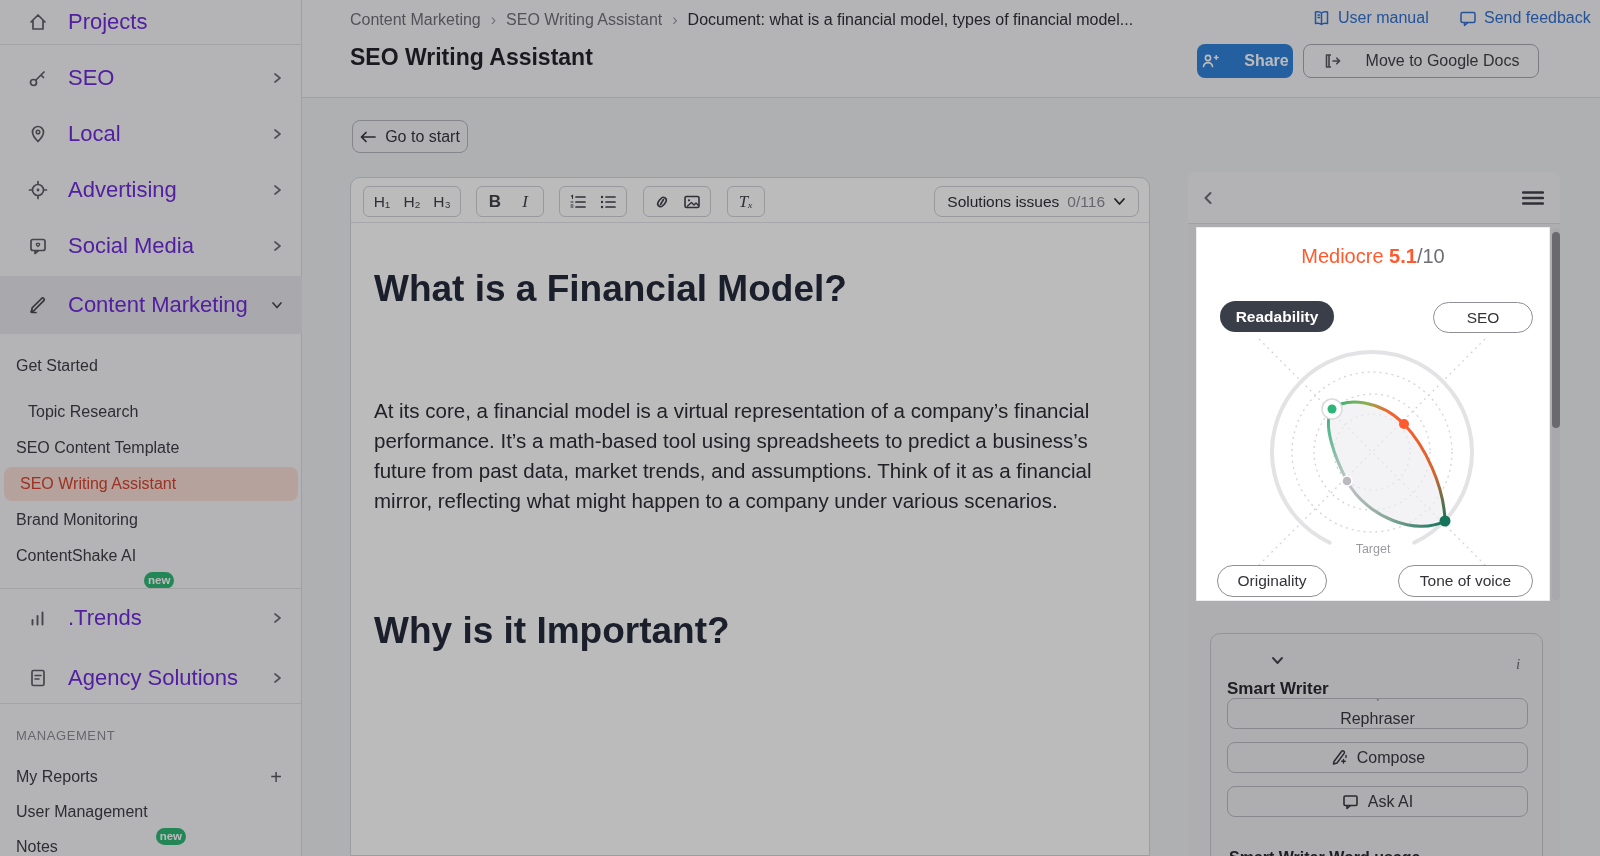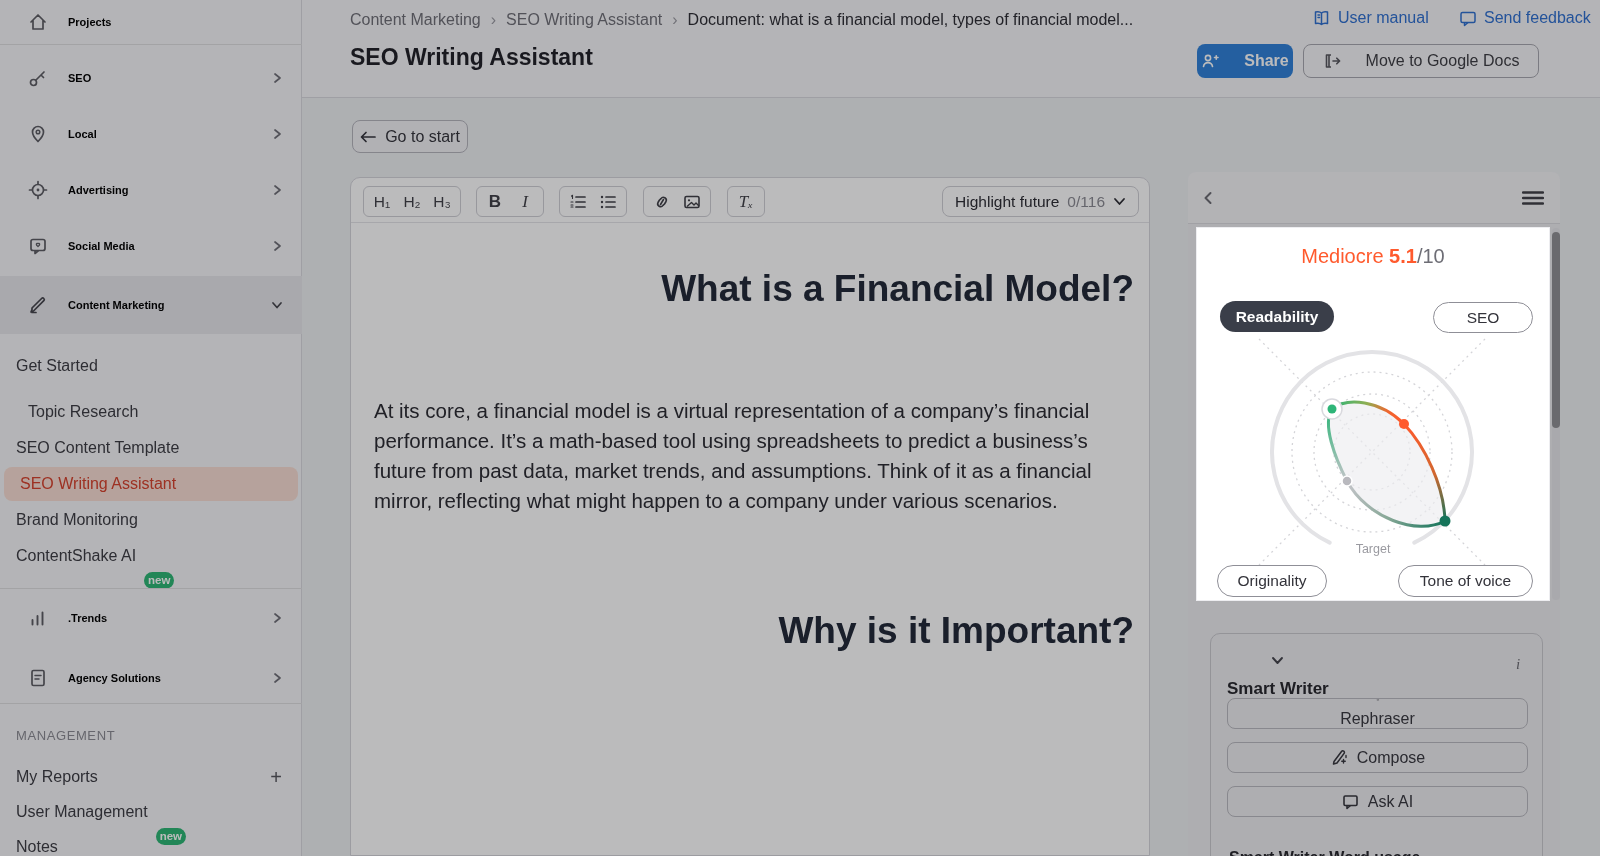--- a/index.html
+++ b/index.html
@@ -7,21 +7,21 @@
   .app { position:relative; width:1600px; height:856px; background:#eef0f2; overflow:hidden; color:#26262c; }
 
   
   .spotlight { position:absolute; left:1196px; top:227px; width:354px; height:374px;
                box-shadow:0 0 0 3000px rgba(10,10,14,0.28); z-index:40; pointer-events:none; }
 
   
   .sidebar { position:absolute; left:0; top:0; width:302px; height:856px; background:#f6f6f8; border-right:1px solid #d9d9de; }
   .srow { position:absolute; left:0; width:302px; display:flex; align-items:center; cursor:pointer; }
   .srow .ic { width:20px; height:20px; margin-left:28px; flex:0 0 20px; }
-  .srow .lbl { margin-left:20px; font-size:11px; font-weight:700; color:#000000; }
+  .srow .lbl { margin-left:20px; font-size:22px; font-weight:400; color:#6d28d9; }
   .srow .chev { position:absolute; right:18px; width:14px; height:14px; }
   .srow.selected { background:#e6e6ea; }
   .sub { position:absolute; left:0; width:302px; height:34px; display:flex; align-items:center; padding-left:16px; font-size:16px; color:#3b3b42; cursor:pointer; }
   .sub.active { left:4px; width:294px; background:#f8ddd3; border-radius:8px; color:#d6402b; font-weight:500; }
   .sdivider { position:absolute; left:0; width:302px; border-top:1px solid #dededf; }
   .badge-new { display:inline-block; margin-left:8px; background:#2bb673; color:#fff; font-size:11.5px; font-weight:600; padding:2px 4px 3px; border-radius:10px;margin-top:48px; }
   .mgmt-label { position:absolute; left:16px; font-size:13px; letter-spacing:0.6px; color:#8a8a92; }
   .plus-btn { position:absolute; right:20px; font-size:20px; color:#55555c; font-weight:400; }
 
   
@@ -43,21 +43,21 @@
   .tgroup { position:absolute; top:8px; height:31px; border:1px solid #cfcfd5; border-radius:6px; display:flex; align-items:center; padding:0 4px; gap:2px; }
   .tbtn { min-width:28px; height:25px; display:flex; align-items:center; justify-content:center; font-size:15.5px; color:#3f3f46; border-radius:4px; cursor:pointer; padding:0 4px; }
   .tbtn.bold { font-weight:700; font-size:17px; }
   .tbtn.italic { font-style:italic; font-family:"Liberation Serif", serif; font-size:17px; }
   .hl-box { position:absolute; right:10px; top:8px; height:31px; border:1px solid #cfcfd5; border-radius:8px; display:flex; align-items:center; padding:0 12px; gap:8px; cursor:pointer; }
   .hl-box .t1 { font-size:15.5px; color:#2c2c33; }
   .hl-box .t2 { font-size:15.5px; color:#8a8a92; }
   .doc { position:absolute; left:23px; top:46px; width:760px; }
   .doc h1 { font-size:52px; line-height:66px; font-weight:700; color:#212836; letter-spacing:-0.5px; margin-top:14px; }
   .flagged { border-bottom:3px dotted #e5503a; padding-bottom:1px; }
-  .doc h2 { font-size:37px; line-height:46px; font-weight:700; color:#212836; margin-top:42px;text-align:right; }
+  .doc h2 { font-size:37px; line-height:46px; font-weight:700; color:#212836; margin-top:42px; }
   .doc p { font-size:20.5px; line-height:30px; color:#2a2a31; margin-top:84px; width:755px; }
   .doc h2.next { margin-top:92px; }
 
   
   .panel { position:absolute; left:1188px; top:172px; width:372px; height:684px; background:#ededf0; border-radius:8px 8px 0 0; }
   .panel-head { position:absolute; left:0; top:0; width:372px; height:52px; background:#f4f4f6; border-bottom:1px solid #dcdce0; border-radius:8px 8px 0 0; }
   .score-card { position:absolute; left:9px; top:56px; width:352px; height:372px; background:#ffffff; }
   .score-line { position:absolute; left:0; top:17px; width:100%; text-align:center; font-size:20px; }
   .score-line .status { color:#ff5a2d; }
   .score-line .val { color:#ff5a2d; font-weight:700; }
@@ -289,21 +289,21 @@
               <rect x="2" y="2.5" width="14" height="11" rx="1.5" fill="none" stroke="#3f3f46" stroke-width="1.6"></rect>
               <circle cx="6" cy="6.3" r="1.1" fill="#3f3f46"></circle>
               <path d="M4 12.5 L8.5 8.5 L11 11 L13 9 L16 12" fill="none" stroke="#3f3f46" stroke-width="1.4" stroke-linejoin="round"></path>
             </svg>
         </div>
       </div>
       <div class="tgroup" style="left:376px;">
         <div class="tbtn italic">Tₓ</div>
       </div>
       <div class="hl-box">
-        <span class="t1">Highlight future</span>
+        <span class="t1">Solutions issues</span>
         <span class="t2">0/116</span>
         <svg width="13" height="9" viewBox="0 0 13 9">
             <path d="M2 2 L6.5 7 L11 2" fill="none" stroke="#2c2c33" stroke-width="1.8" stroke-linecap="round" stroke-linejoin="round"></path>
           </svg>
       </div>
     </div>
 
     <div class="doc">
       <h2>What is a Financial Model?</h2>
       <p>At its core, a financial model is a virtual representation of a company’s financial performance. It’s a math-based tool using spreadsheets to predict a business’s future from past data, market trends, and assumptions. Think of it as a financial mirror, reflecting what might happen to a company under various scenarios.</p>

